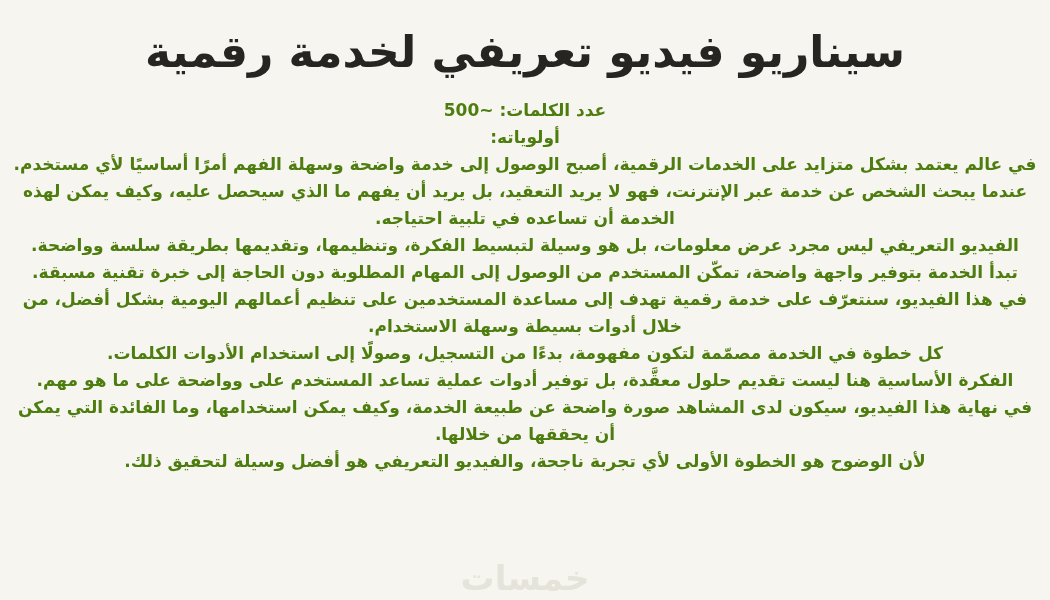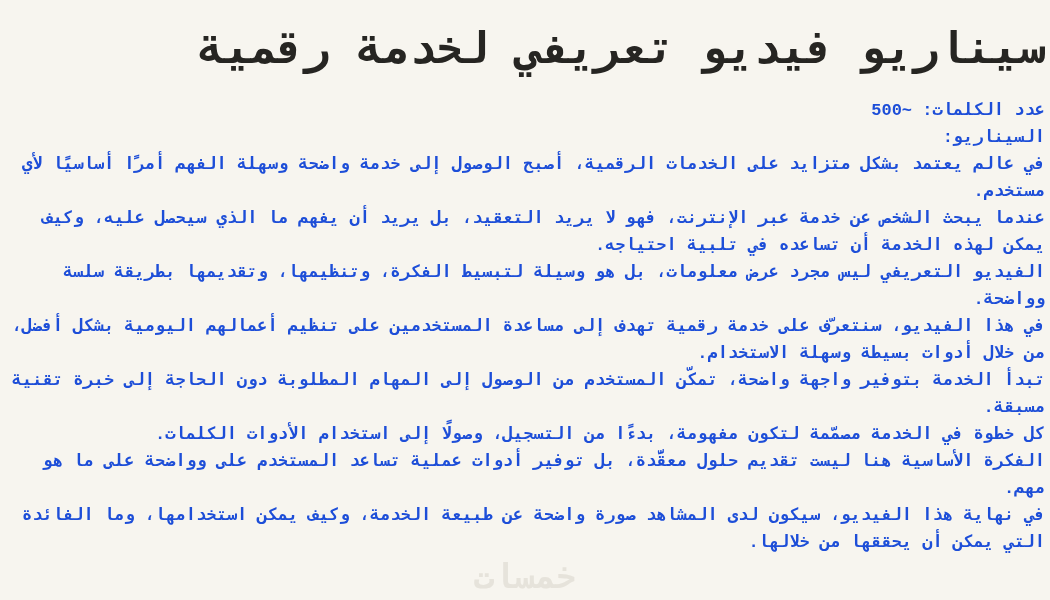--- a/index.html
+++ b/index.html
@@ -13,35 +13,35 @@
     background: #F7F5EF;
     font-family: "DejaVu Sans", "Liberation Sans", sans-serif;
   }
   .page {
     position: relative;
     width: 100%;
     height: 100%;
     box-sizing: border-box;
     padding: 14px 5px 16px 5px;
     color: #2B2A27;
+    text-align: center;
     direction: rtl;
-    font-family: Liberation Mono, monospace;
   }
   .title {
     font-size: 44px;
     font-weight: 800;
     line-height: 1.35;
     margin: 8px 0 16px 0;
     color: #262522;
   }
   .body-text {
     font-size: 17px;
     font-weight: 700;
     line-height: 27px;
-    color: #1d4ed8;
+    color: #4d7c0f;
   }
   .line {
     margin: 0;
   }
   .watermark {
     position: absolute;
     bottom: 2px;
     left: 50%;
     transform: translateX(-50%);
     font-size: 34px;
@@ -53,27 +53,28 @@
 </style>
 </head>
 <body>
 
 <div class="page">
 
   <h1 class="title">سيناريو فيديو تعريفي لخدمة رقمية</h1>
 
   <div class="body-text">
     <div class="line">عدد الكلمات: ~500</div>
-    <div class="line">السيناريو:</div>
+    <div class="line">أولوياته:</div>
 
     <div class="line">في عالم يعتمد بشكل متزايد على الخدمات الرقمية، أصبح الوصول إلى خدمة واضحة وسهلة الفهم أمرًا أساسيًا لأي مستخدم.</div>
     <div class="line">عندما يبحث الشخص عن خدمة عبر الإنترنت، فهو لا يريد التعقيد، بل يريد أن يفهم ما الذي سيحصل عليه، وكيف يمكن لهذه الخدمة أن تساعده في تلبية احتياجه.</div>
     <div class="line">الفيديو التعريفي ليس مجرد عرض معلومات، بل هو وسيلة لتبسيط الفكرة، وتنظيمها، وتقديمها بطريقة سلسة وواضحة.</div>
+    <div class="line">تبدأ الخدمة بتوفير واجهة واضحة، تمكّن المستخدم من الوصول إلى المهام المطلوبة دون الحاجة إلى خبرة تقنية مسبقة.</div>
     <div class="line">في هذا الفيديو، سنتعرّف على خدمة رقمية تهدف إلى مساعدة المستخدمين على تنظيم أعمالهم اليومية بشكل أفضل، من خلال أدوات بسيطة وسهلة الاستخدام.</div>
-    <div class="line">تبدأ الخدمة بتوفير واجهة واضحة، تمكّن المستخدم من الوصول إلى المهام المطلوبة دون الحاجة إلى خبرة تقنية مسبقة.</div>
     <div class="line">كل خطوة في الخدمة مصمّمة لتكون مفهومة، بدءًا من التسجيل، وصولًا إلى استخدام الأدوات الكلمات.</div>
     <div class="line">الفكرة الأساسية هنا ليست تقديم حلول معقَّدة، بل توفير أدوات عملية تساعد المستخدم على وواضحة على ما هو مهم.</div>
     <div class="line">في نهاية هذا الفيديو، سيكون لدى المشاهد صورة واضحة عن طبيعة الخدمة، وكيف يمكن استخدامها، وما الفائدة التي يمكن أن يحققها من خلالها.</div>
+    <div class="line">لأن الوضوح هو الخطوة الأولى لأي تجربة ناجحة، والفيديو التعريفي هو أفضل وسيلة لتحقيق ذلك.</div>
   </div>
 
   <div class="watermark">خمسات</div>
 
 </div>
 
 </body></html>

